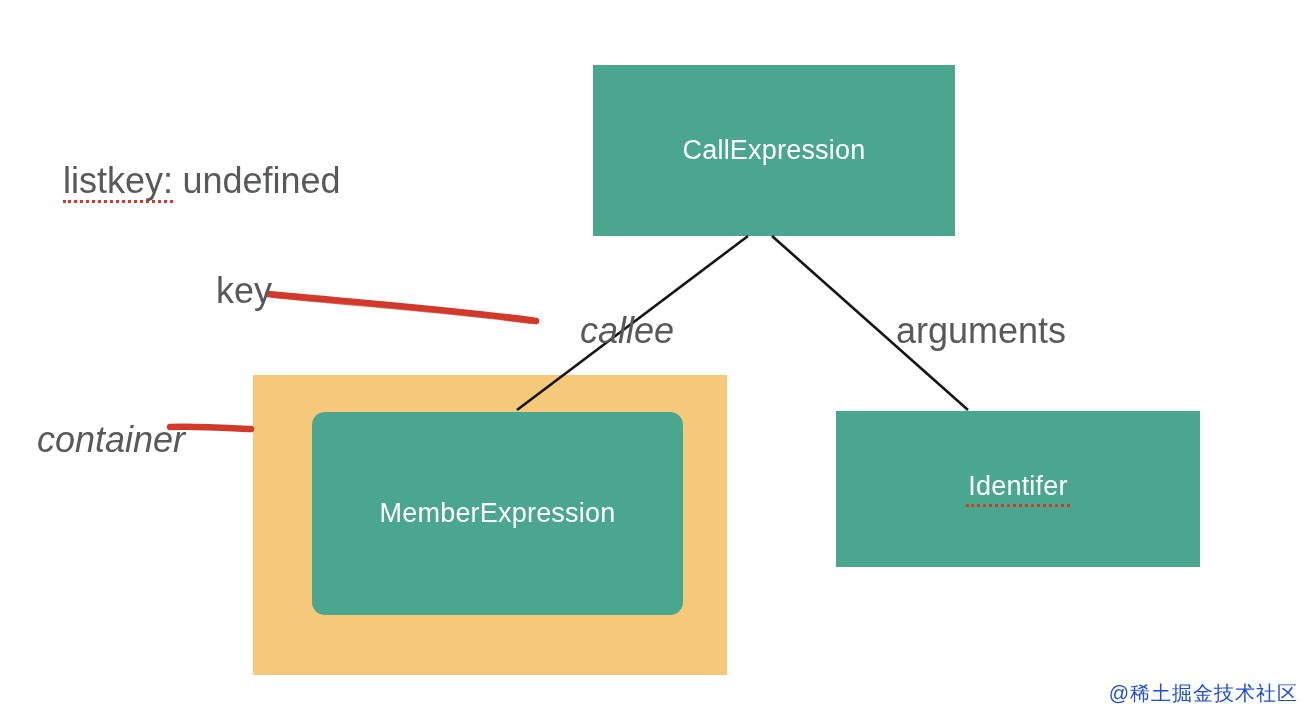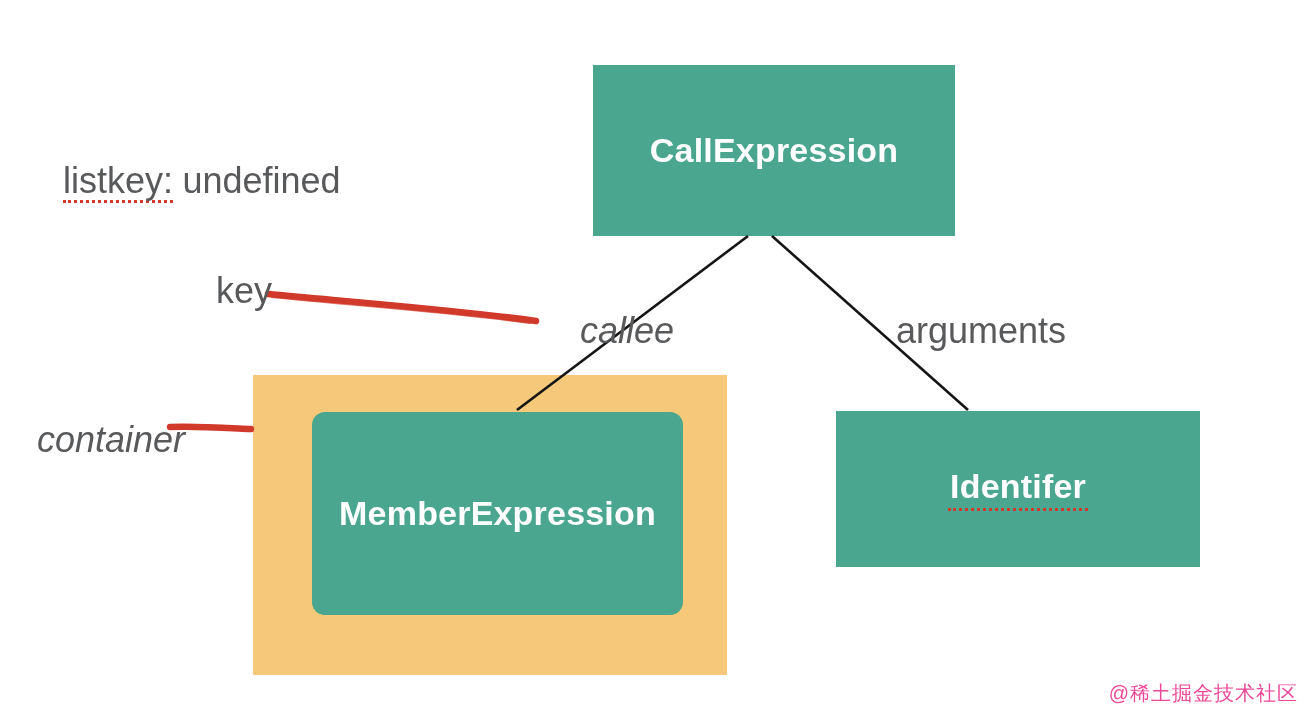--- a/index.html
+++ b/index.html
@@ -29,22 +29,22 @@
     display: flex;
     align-items: center;
     justify-content: center;
     z-index: 2;
   }
   .node-call      { left: 593px; top: 65px;  width: 362px; height: 171px; }
   .node-member    { left: 312px; top: 412px; width: 371px; height: 203px; border-radius: 13px; }
   .node-identifer { left: 836px; top: 411px; width: 364px; height: 156px; }
   .node-label {
     color: #ffffff;
-    font-size: 34px;
-    font-weight: 700;
+    font-size: 27px;
+    font-weight: 400;
     letter-spacing: 0.2px;
     white-space: nowrap;
   }
   .underline-red {
     display: inline-block;
     padding: 0 2px 2px 2px;
     border-bottom: 3px dotted #d1392b;
   }
   
   .overlay {
@@ -90,21 +90,21 @@
     border-bottom: 3px dotted #d1392b;
     padding-bottom: 0px;
     line-height: 1.05;
   }
   .lbl-val { margin-left: 0.26em; }
   
   .watermark {
     position: absolute;
     right: 6px;
     bottom: 20px;
-    color: #ec4899;
+    color: #1d4ed8;
     font-size: 20px;
     letter-spacing: 1px;
     z-index: 5;
   }
 </style>
 </head>
 <body>
 
 <div class="canvas">
 

